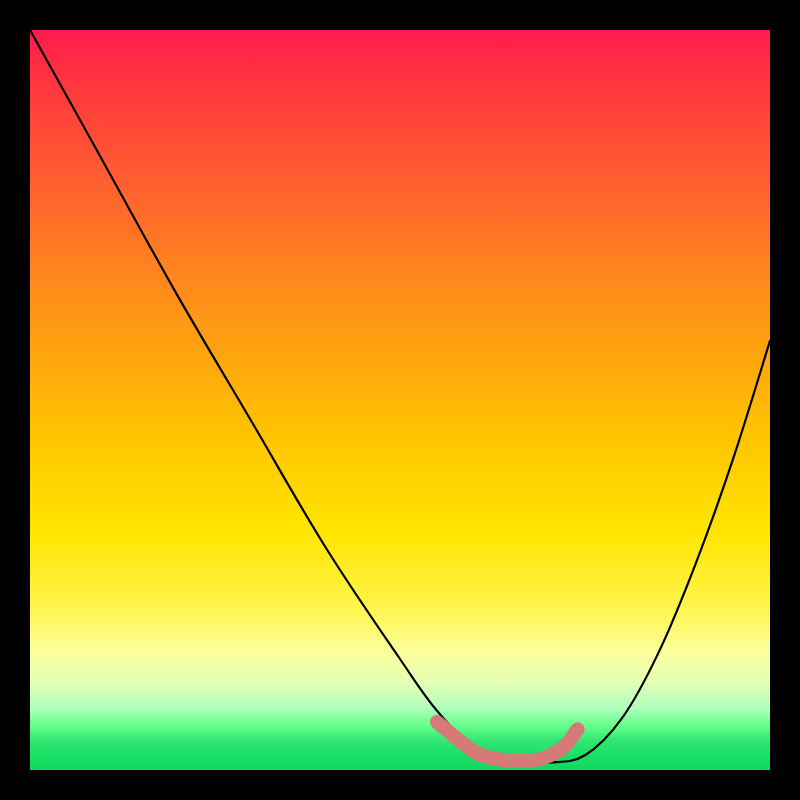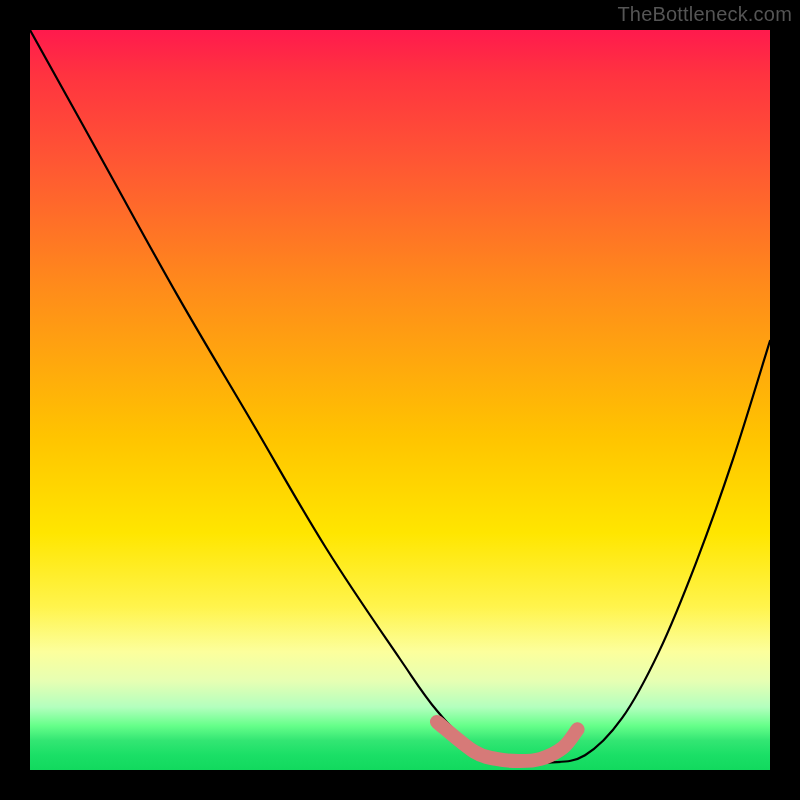--- a/index.html
+++ b/index.html
@@ -66,21 +66,20 @@
     font-weight: 500;
     letter-spacing: 0.2px;
     user-select: none;
   }
 </style>
 </head>
 <body>
 
 <div class="frame">
 
-  <div class="watermark">TheBottleneck.com</div>
 
   <div class="plot-area">
     <div class="gradient"></div>
 
     <svg class="curve" viewBox="0 0 740 740" preserveAspectRatio="none">
       <path d="M 0.0 0.0 C 13.3 24.0, 47.4 85.2, 74.0 133.2 C 100.6 181.2, 121.4 219.8, 148.0 266.4 C 174.6 313.0, 195.4 346.9, 222.0 392.2 C 248.6 437.5, 269.4 475.4, 296.0 518.0 C 322.6 560.6, 350.0 599.7, 370.0 629.0 C 390.0 658.3, 393.7 664.8, 407.0 680.8 C 420.3 696.8, 430.7 708.5, 444.0 717.8 C 457.3 727.1, 467.7 729.9, 481.0 732.6 C 494.3 735.3, 504.7 733.9, 518.0 732.6 C 531.3 731.3, 541.7 733.2, 555.0 725.2 C 568.3 717.2, 578.7 706.8, 592.0 688.2 C 605.3 669.6, 615.7 649.6, 629.0 621.6 C 642.3 593.6, 652.7 567.4, 666.0 532.8 C 679.3 498.2, 689.7 469.2, 703.0 429.2 C 716.3 389.2, 733.3 332.1, 740.0 310.8" id="main-curve" fill="none" stroke="#000" stroke-width="2.2" stroke-linecap="round"></path>
       <path d="M 407.0 691.9 C 413.7 697.2, 433.3 714.8, 444.0 721.5 C 454.7 728.2, 458.2 727.2, 466.2 728.9 C 474.2 730.6, 480.4 731.1, 488.4 731.1 C 496.4 731.1, 502.6 731.3, 510.6 728.9 C 518.6 726.5, 526.1 723.1, 532.8 717.8 C 539.5 712.5, 544.9 702.6, 547.6 699.3" id="highlight-curve" fill="none" stroke="#d67a78" stroke-width="14" stroke-linecap="round" stroke-linejoin="round"></path>
     </svg>
   </div>
 

